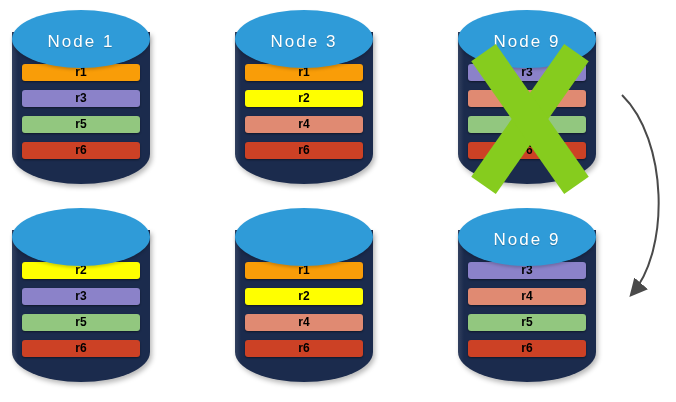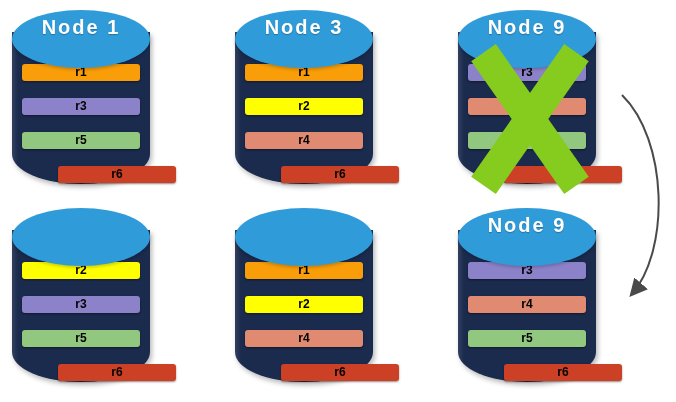--- a/index.html
+++ b/index.html
@@ -58,52 +58,52 @@
     width: 138px;
     height: 58px;
     background: #2f9bd8;
     border-radius: 50% / 50%;
     box-shadow: 0 2px 3px rgba(0,0,0,0.18);
   }
 
   .node-label {
     position: absolute;
     left: 0;
-    top: 6px;
+    top: 22px;
     width: 138px;
     text-align: center;
     color: #ffffff;
-    font-size: 20px;
-    font-weight: bold;
+    font-size: 17px;
+    font-weight: normal;
     letter-spacing: 2px;
     text-shadow: 0 1px 1px rgba(0,0,0,0.25);
     pointer-events: none;
   }
 
   .records {
     position: absolute;
     left: 10px;
     top: 54px;
     width: 118px;
   }
 
   .record {
     position: relative;
     width: 118px;
     height: 17px;
-    margin-bottom: 17px;
+    margin-bottom: 9px;
     border-radius: 3px;
     text-align: center;
     line-height: 17px;
     font-size: 12px;
     font-weight: bold;
     color: #000000;
     box-shadow: 0 1px 2px rgba(0,0,0,0.45);
   }
-  .record:last-child { margin-bottom: 0; margin-left: 36px; }
+  .record:last-child { margin-bottom: 0; }
 
   
   .cross {
     position: absolute;
     left: 22px;
     top: 38px;
     width: 100px;
     height: 142px;
     pointer-events: none;
   }

